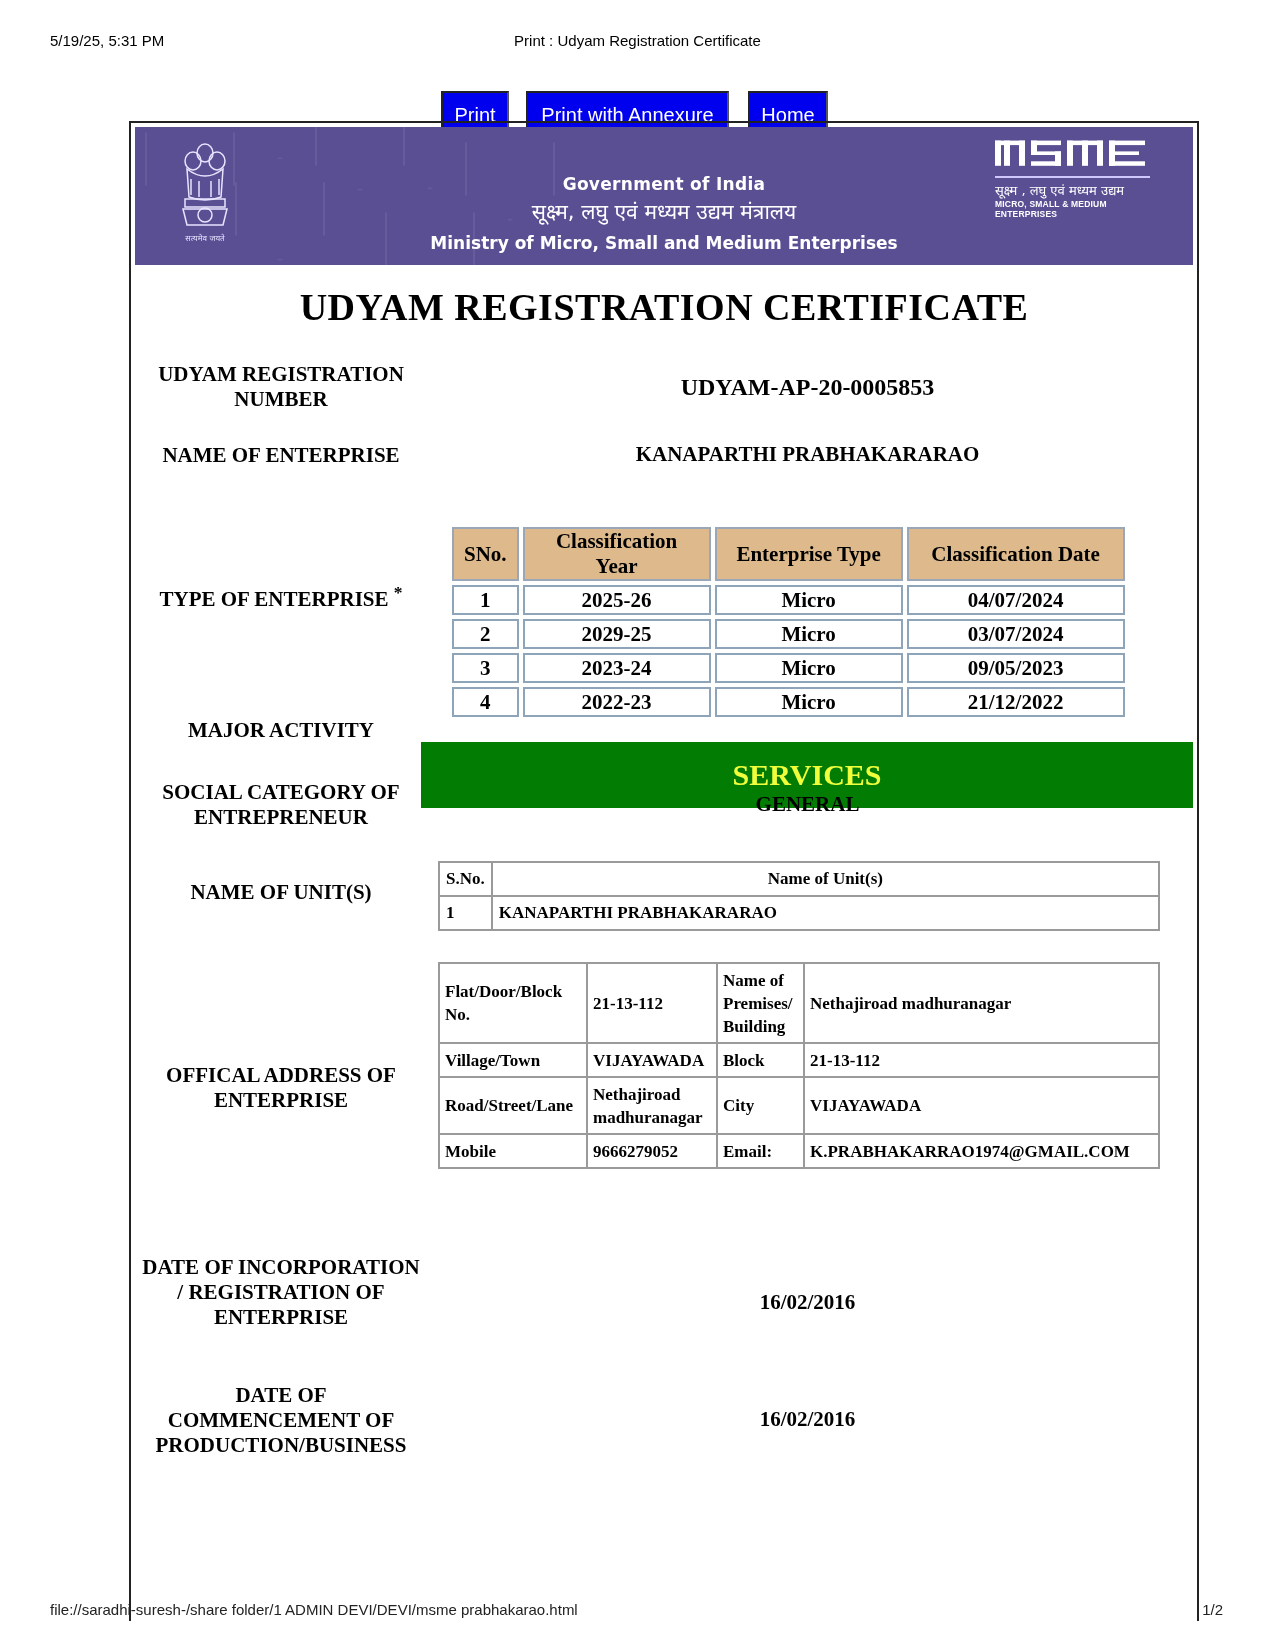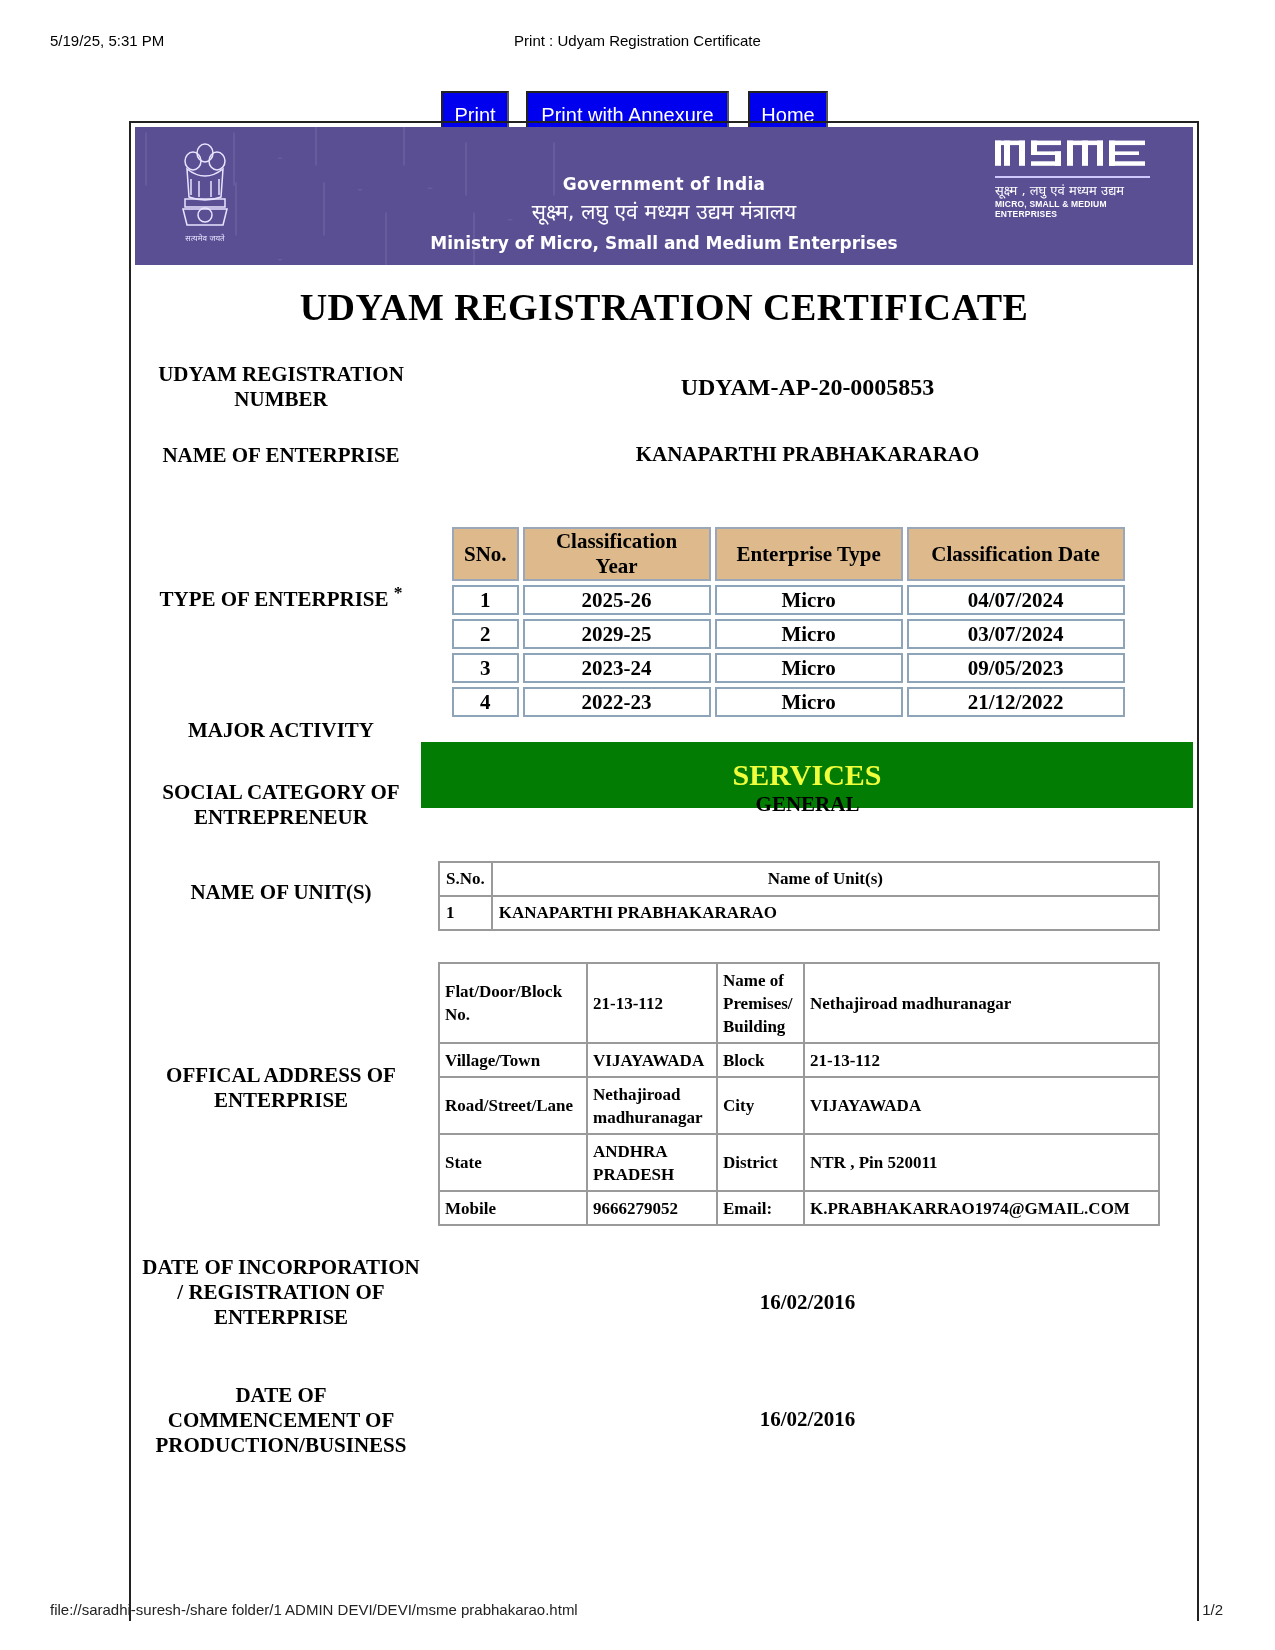--- a/index.html
+++ b/index.html
@@ -230,26 +230,20 @@
     <td>VIJAYAWADA</td>
     <td>Block</td>
     <td>21-13-112</td>
   </tr>
   <tr style="height:57px;">
     <td>Road/Street/Lane</td>
     <td>Nethajiroad madhuranagar</td>
     <td>City</td>
     <td>VIJAYAWADA</td>
   </tr>
-  <tr style="height:57px;">
-    <td>State</td>
-    <td>ANDHRA PRADESH</td>
-    <td>District</td>
-    <td>NTR , Pin 520011</td>
-  </tr>
   <tr style="height:34px;">
     <td>Mobile</td>
     <td>9666279052</td>
     <td>Email:</td>
     <td>K.PRABHAKARRAO1974@GMAIL.COM</td>
   </tr>
 </tbody>
   </table>
 
 <div class="lbl" style="top:1255px;">DATE OF INCORPORATION / REGISTRATION OF ENTERPRISE</div>

